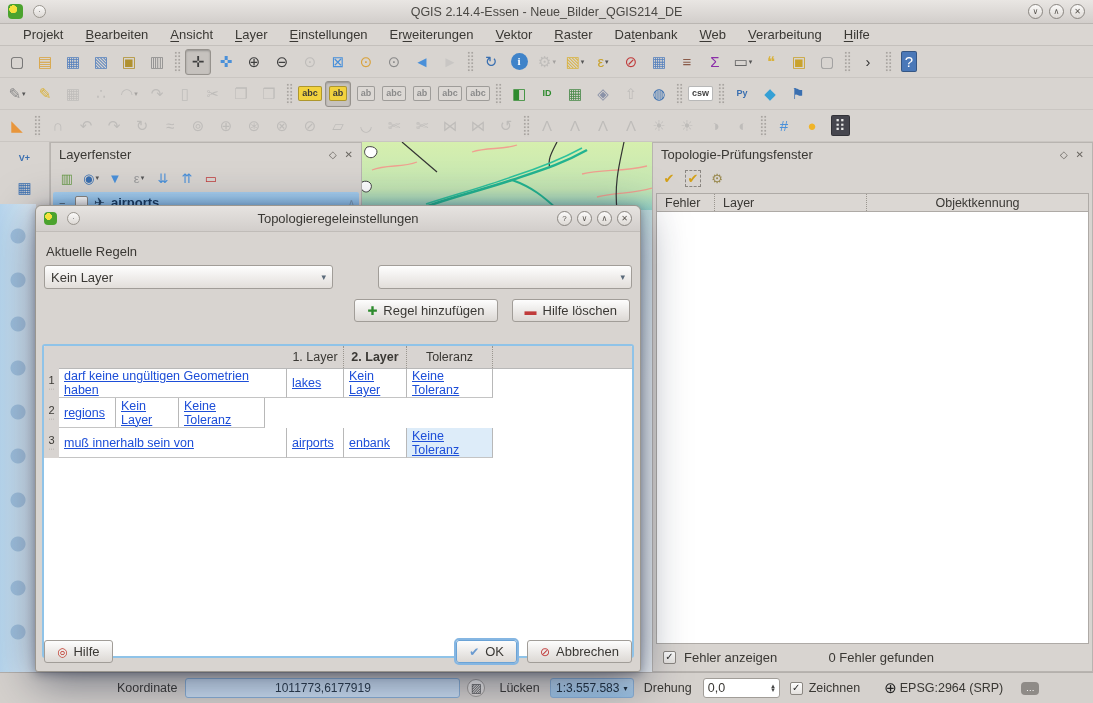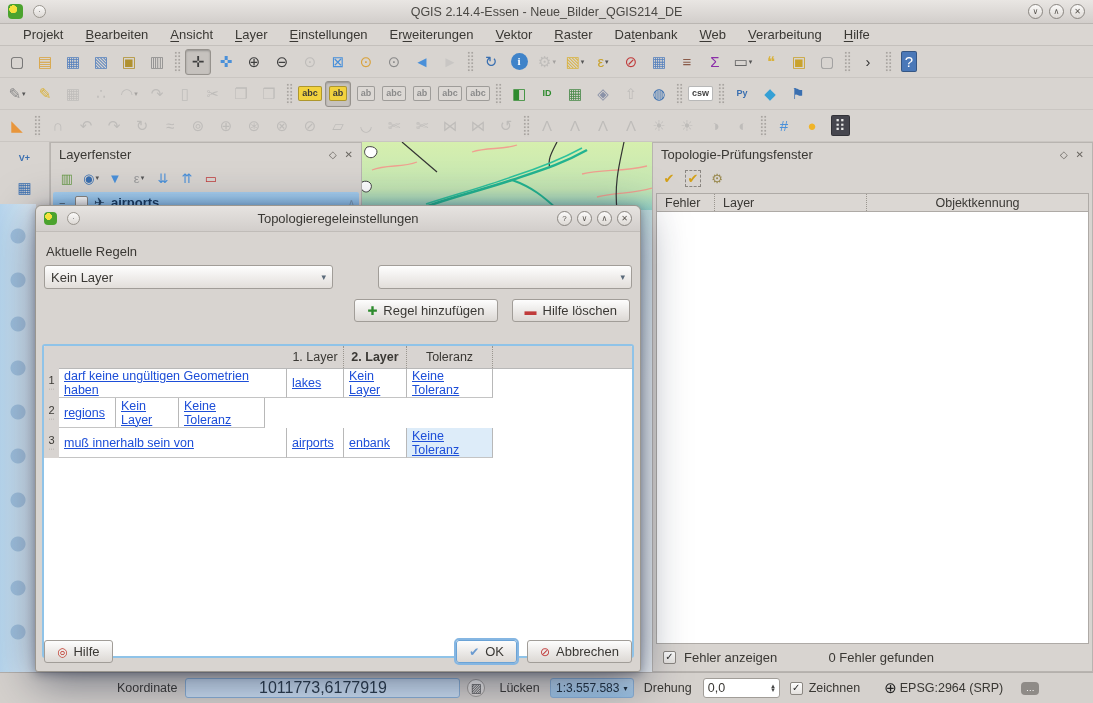--- a/index.html
+++ b/index.html
@@ -115,21 +115,21 @@
   .t-cell.c-tol { width:86px; }
   .t-cell.c-fill { flex:1; border-right:none; border-bottom:none; }
   .t-cell.selected { background:#ddecf9; }
 
   .d-bottom { position:absolute; left:8px; right:8px; bottom:8px; display:flex; align-items:center; }
   .d-bottom .right { margin-left:auto; display:flex; gap:10px; }
 
   
   .statusbar { position:absolute; top:672px; left:0; width:1093px; height:31px; background:#d5d1cd; border-top:1px solid #b4b0ac; display:flex; align-items:center; padding-left:117px; font-size:12.5px; color:#3a3834; }
   .sb-field { height:20px; border-radius:3px; border:1px solid #8ab0d6; display:flex; align-items:center; justify-content:center; }
-  .coord-input { width:275px; margin:0 7px 0 8px; background:#cde0f4; text-align:center; font-size:16px; color:#2a3a4a; font-family:"Liberation Sans",sans-serif; }
+  .coord-input { width:275px; margin:0 7px 0 8px; background:#cde0f4; text-align:center; font-size:12px; color:#2a3a4a; font-family:"Liberation Sans",sans-serif; }
   .extent-ico { width:18px; font-size:12px; color:#555; background:linear-gradient(#f5f3f1,#ddd9d5); border:1px solid #a19d98; border-radius:9px; height:18px; display:flex; align-items:center; justify-content:center; margin-right:14px; }
   .scale-combo { width:84px; margin:0 10px; background:linear-gradient(#bcd7ef,#9cc4e6); font-size:12px; color:#20303f; gap:4px; }
   .rot-spin { width:77px; margin:0 10px 0 11px; background:#fff; border:1px solid #a19d98; justify-content:space-between; padding:0 4px; }
   .spin-arrows { display:flex; flex-direction:column; line-height:.55; font-size:7px; color:#444; }
   .sb-gap { margin-right:12px; }
   .globe { font-size:15px; color:#222; margin:0 3px 0 12px; }
   .bubble { width:18px; height:13px; background:#8f8b87; border-radius:4px; color:#fff; font-size:9px; display:flex; align-items:center; justify-content:center; margin-left:18px; position:relative; }
   .bubble::after { content:""; position:absolute; bottom:-3px; left:3px; border:3px solid transparent; border-top-color:#8f8b87; }
 </style>
 </head>

